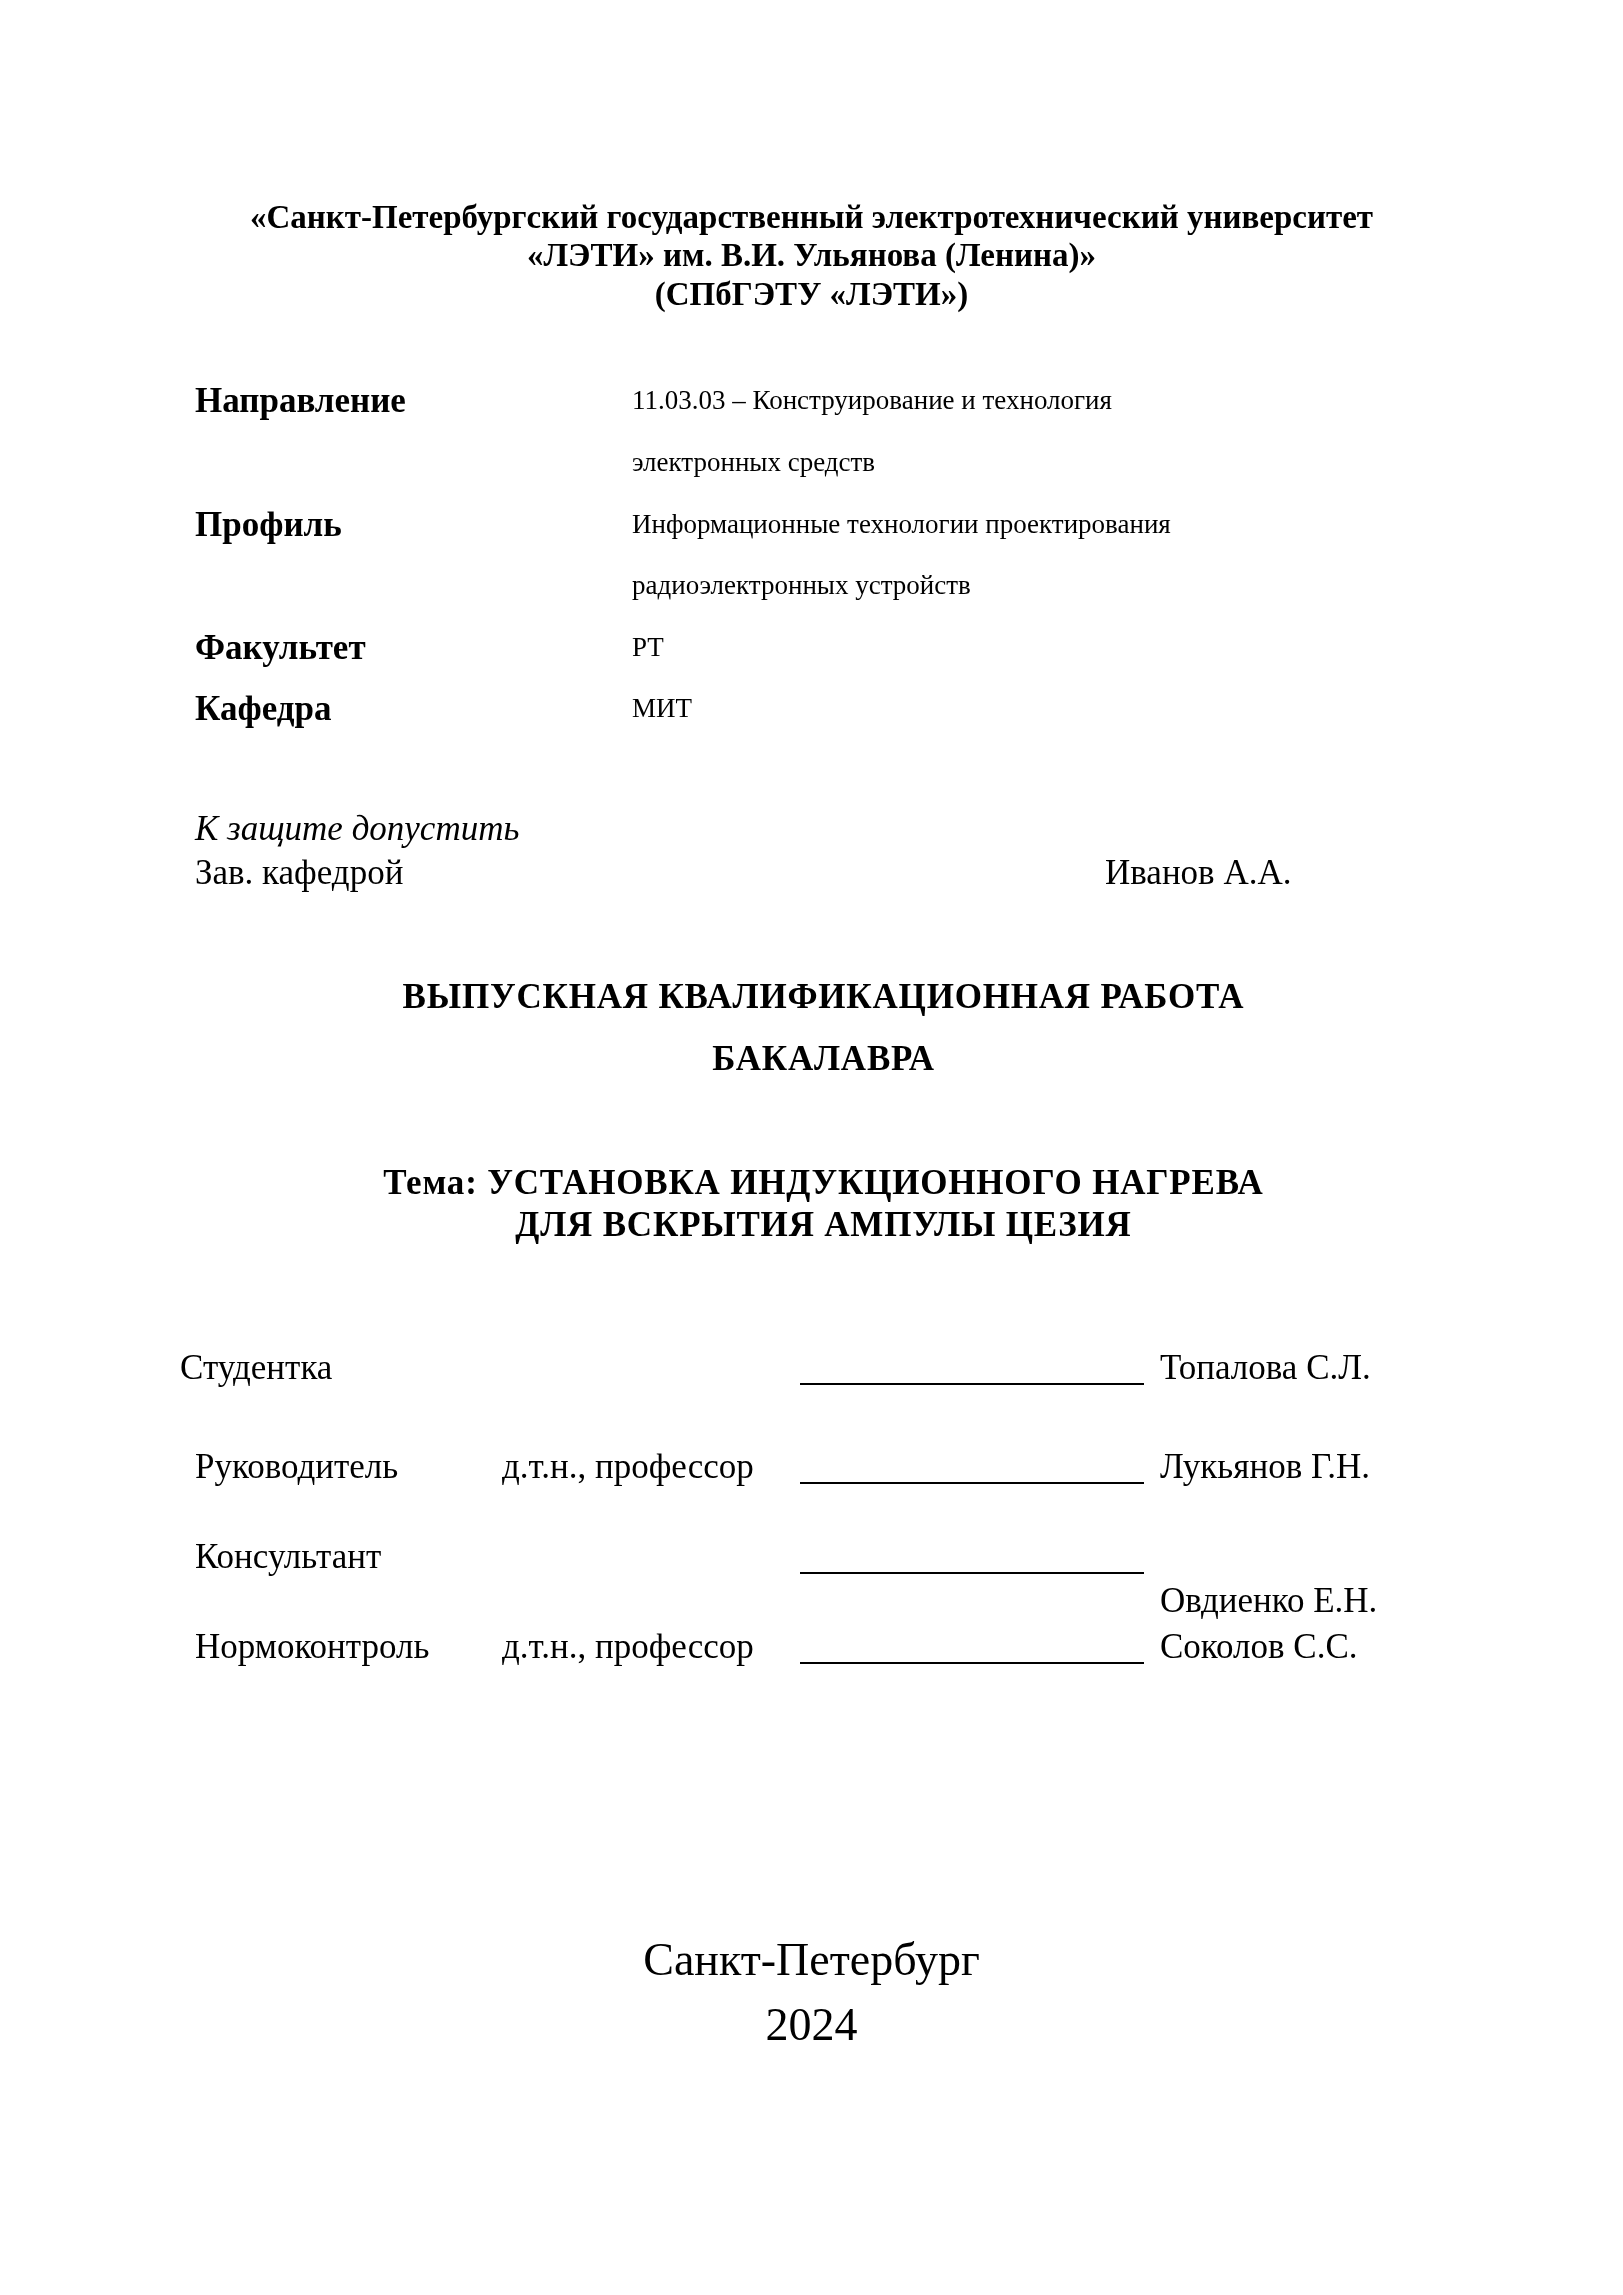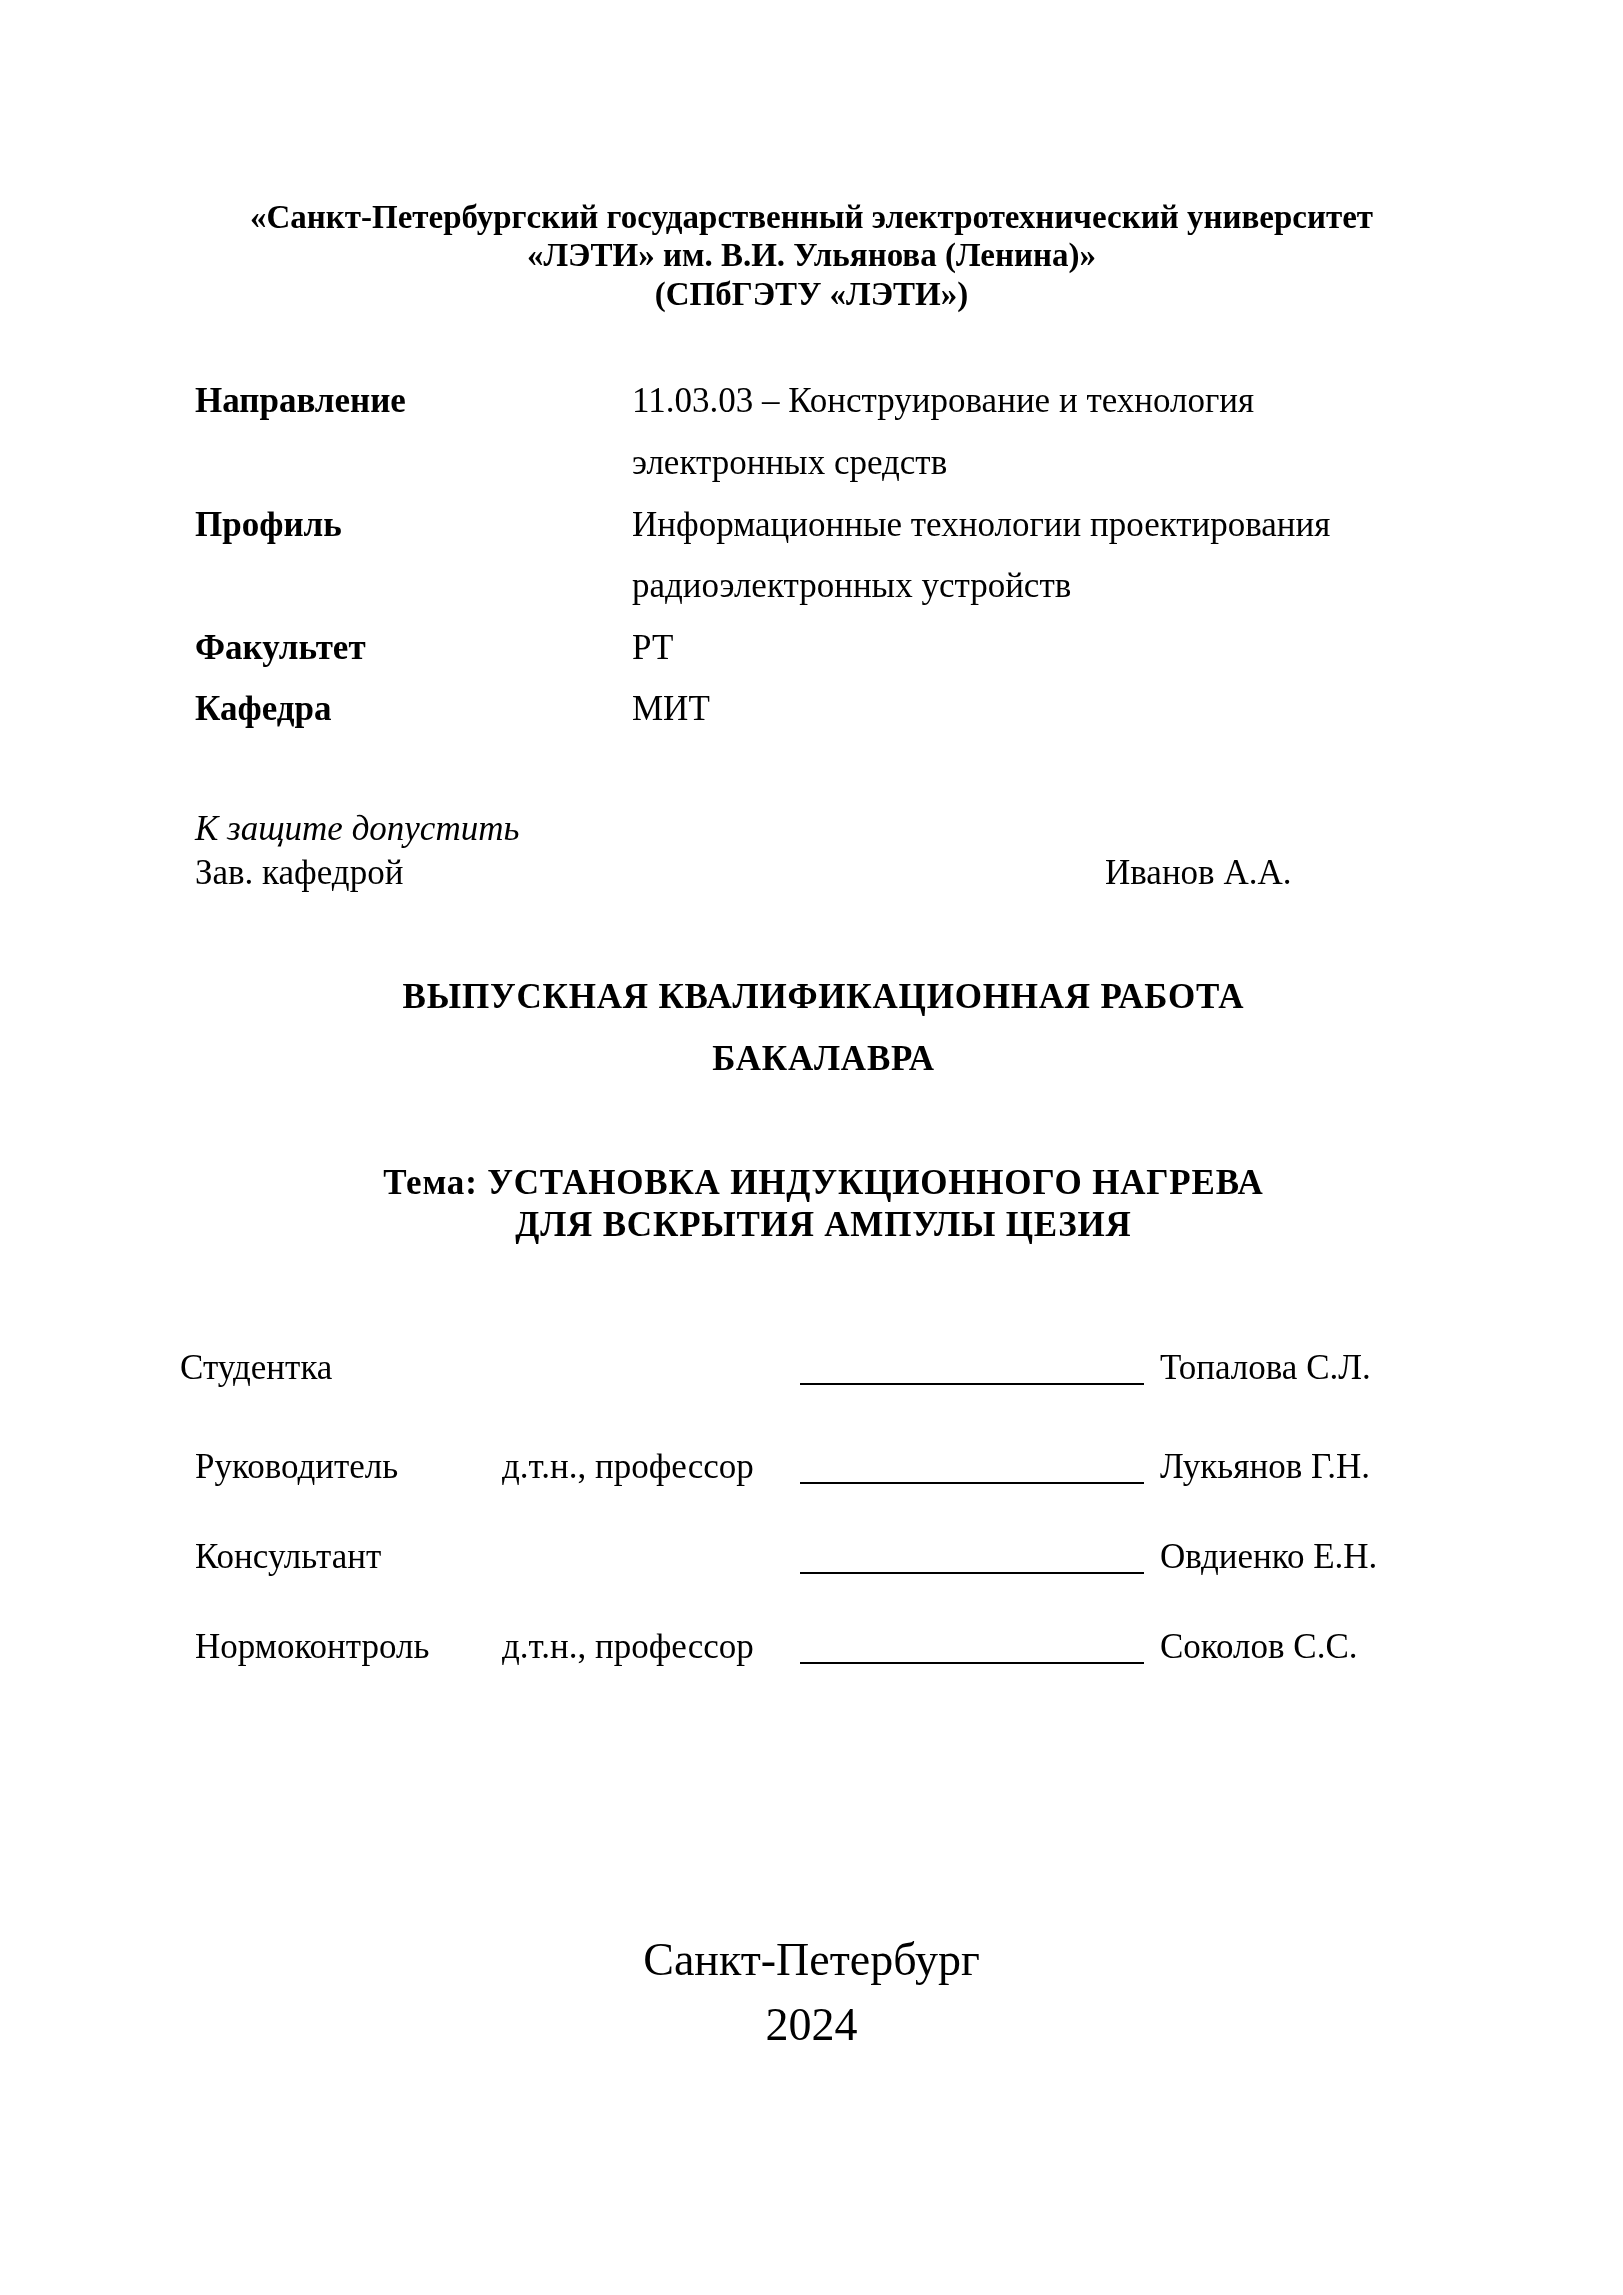--- a/index.html
+++ b/index.html
@@ -1,21 +1,21 @@
 <!DOCTYPE html>
 <html style="font-size:12.6px"><head>
 <meta charset="utf-8">
 <style>
   html, body { margin:0; padding:0; background:#ffffff; }
   body { width:1623px; height:2295px; position:relative; overflow:hidden;
          font-family:"Liberation Serif", "DejaVu Serif", serif; color:#000; }
   .abs { position:absolute; white-space:nowrap; }
   .uni { left:0; width:1623px; text-align:center; font-weight:bold; font-size:33px; line-height:38px; }
   .lbl { left:195px; font-weight:bold; font-size:35px; line-height:41px; }
-  .val { left:632px; font-size:35px; line-height:41px; }
+  .val { left:632px; font-size:27px; line-height:41px; }
   .txt { font-size:35px; line-height:41px; }
   .title { left:0; width:1623px; text-align:center; font-weight:bold; font-size:35px; line-height:41px; letter-spacing:0.8px;padding-left:12px; }
   .sigline { border-bottom:2.4px solid #000; width:344px; height:0; }
   .center { left:0; width:1623px; text-align:center; font-size:46px; line-height:41px; }
 </style>
 </head>
 <body>
 
 <div class="abs uni" style="top:198px;">«Санкт-Петербургский государственный электротехнический университет</div>
 <div class="abs uni" style="top:236px;">«ЛЭТИ» им. В.И. Ульянова (Ленина)»</div>
@@ -55,21 +55,21 @@
   <div class="abs sigline" style="top:1383px; left:800px;"></div>
   <div class="abs txt" style="top:1347px; left:1160px;">Топалова С.Л.</div>
 
   <div class="abs txt" style="top:1446px; left:195px;">Руководитель</div>
   <div class="abs txt" style="top:1446px; left:502px;">д.т.н., профессор</div>
   <div class="abs sigline" style="top:1482px; left:800px;"></div>
   <div class="abs txt" style="top:1446px; left:1160px;">Лукьянов Г.Н.</div>
 
   <div class="abs txt" style="top:1536px; left:195px;">Консультант</div>
   <div class="abs sigline" style="top:1572px; left:800px;"></div>
-  <div class="abs txt" style="top:1536px; left:1160px;">Овдиенко Е.Н.</div>
+  <div class="abs txt" style="top:1580px; left:1160px;">Овдиенко Е.Н.</div>
 
   <div class="abs txt" style="top:1626px; left:195px;">Нормоконтроль</div>
   <div class="abs txt" style="top:1626px; left:502px;">д.т.н., профессор</div>
   <div class="abs sigline" style="top:1662px; left:800px;"></div>
   <div class="abs txt" style="top:1626px; left:1160px;">Соколов С.С.</div>
 </div>
 
 <div class="abs center" style="top:1939px;">Санкт-Петербург</div>
 <div class="abs center" style="top:2004px;">2024</div>
 

